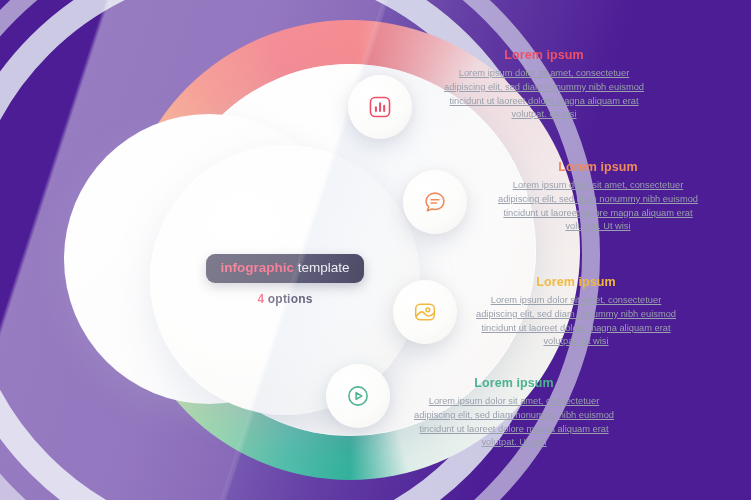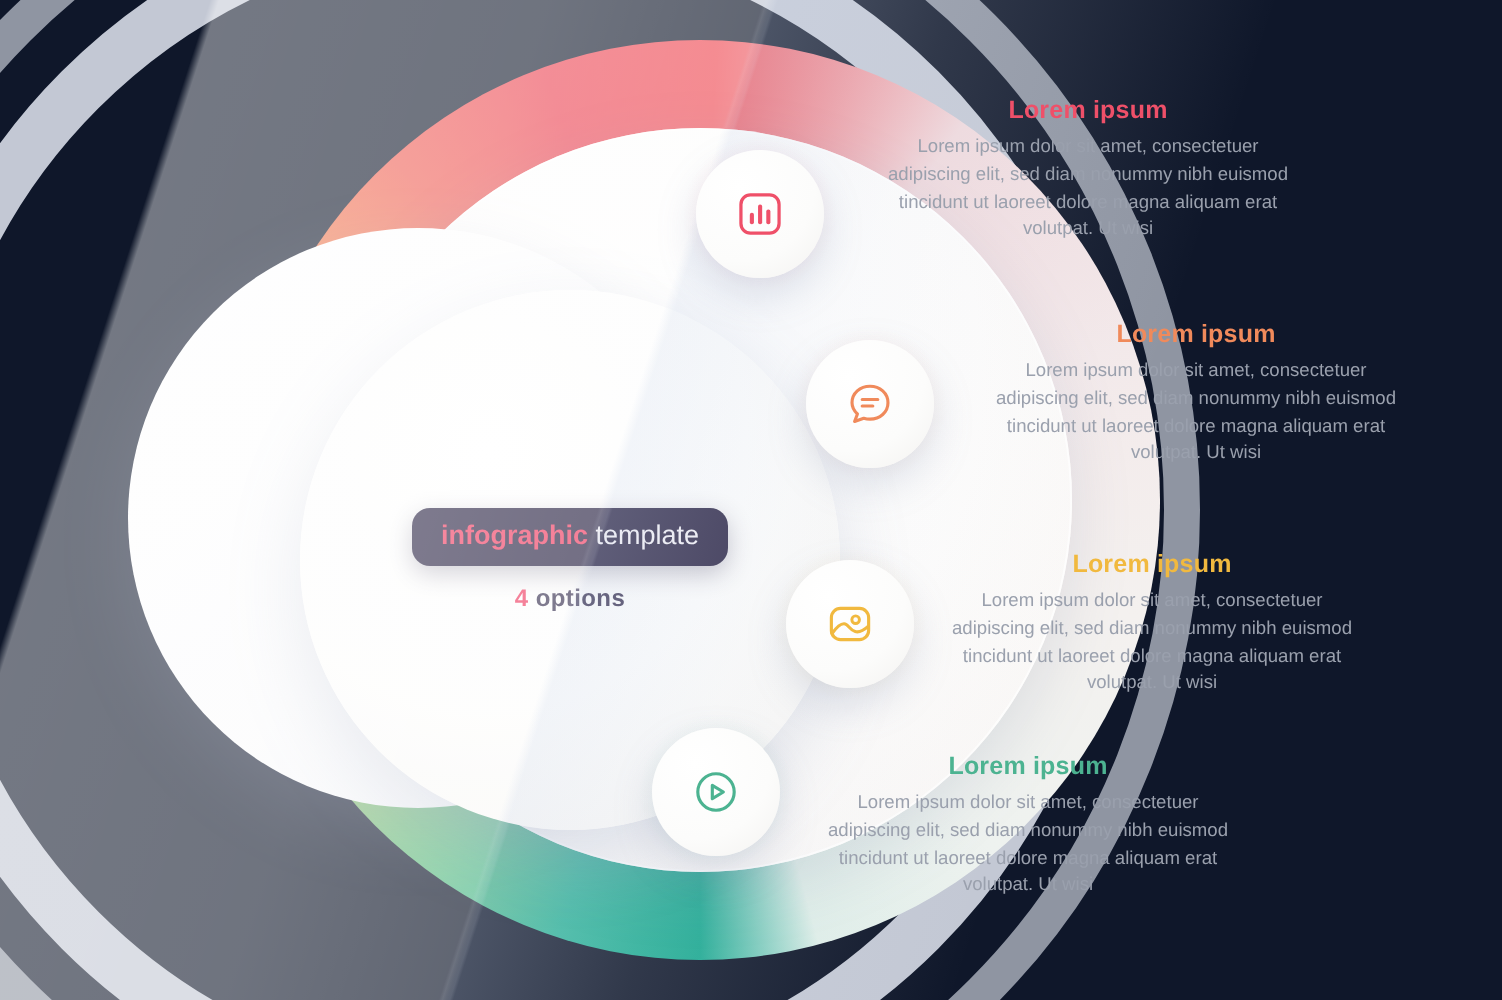--- a/index.html
+++ b/index.html
@@ -7,21 +7,21 @@
   html, body {
     width:751px; height:500px;
     overflow:hidden;
     font-family:"Liberation Sans", sans-serif;
   }
   body { background:#eaeef6; }
 
   .canvas {
     position:relative;
     width:751px; height:500px;
-    background:#0f172a;
+    background:#4c1d95;
     overflow:hidden;
   }
 
   
   .bg-arc {
     position:absolute;
     border-radius:50%;
     pointer-events:none;
   }
   .bg-arc-outer {
@@ -188,20 +188,21 @@
   .t-head {
     font-size:12.5px;
     font-weight:bold;
     margin-bottom:5px;
     letter-spacing:.1px;
   }
   .t-body {
     font-size:9.3px;
     line-height:1.48;
     color:#9aa0ad;
+    text-decoration:underline;
   }
 </style>
 </head>
 <body>
 
 <div class="canvas">
 
   <div class="bg-arc bg-arc-outer2"></div>
   <div class="bg-arc bg-arc-outer"></div>
 

